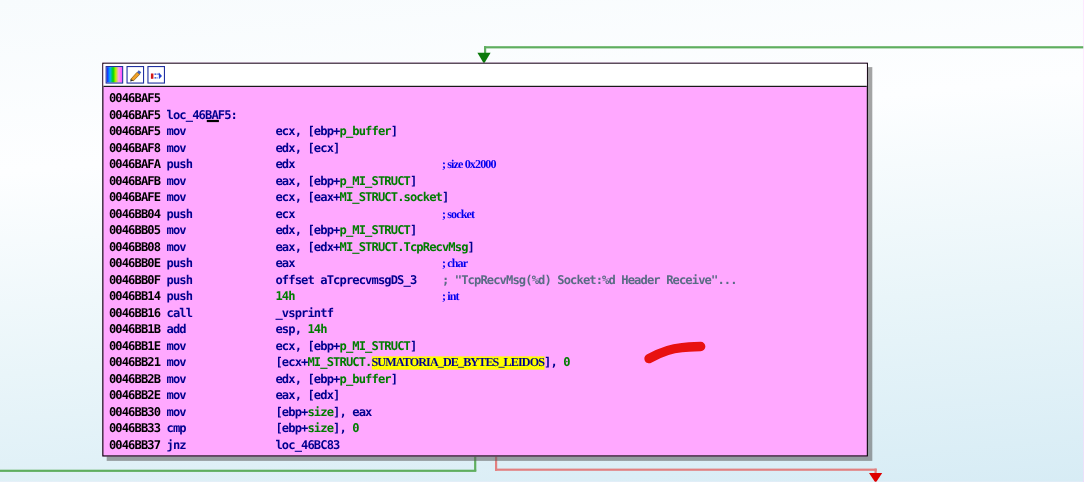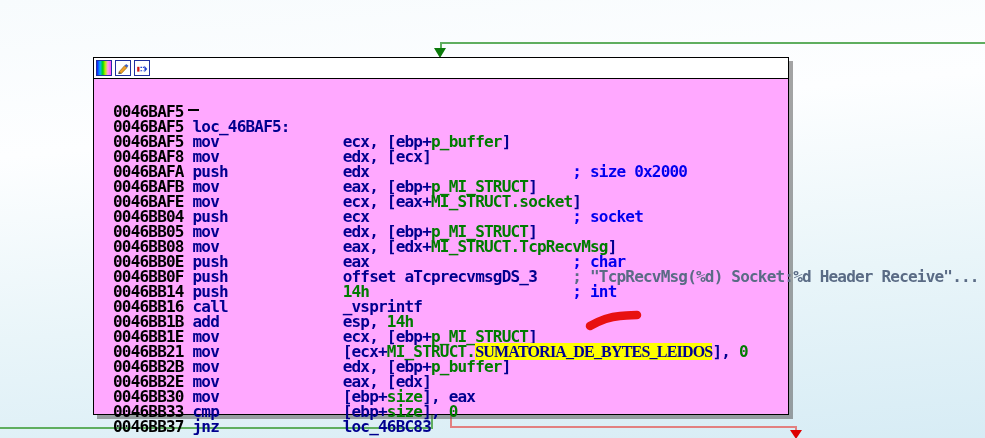--- a/index.html
+++ b/index.html
@@ -36,30 +36,30 @@
     display:flex;align-items:center;padding-left:2px;gap:3px;
   }
   .tb-icon{width:16px;height:16px;box-sizing:border-box;display:inline-block;}
   #icon-palette{
     border:1px solid #2030a0;
     background:linear-gradient(90deg,#1818ff 0%,#00b0ff 22%,#00d800 42%,#b8f000 58%,#ff9cf0 78%,#ff50ff 100%);
   }
   #icon-edit,#icon-group{border:1px solid #2030a0;background:#fff;}
   
   #code{
-    padding:3px 0 0 19px;
+    padding:3px 0 0 5px;
     font-family:"DejaVu Sans Mono",monospace;font-weight:bold;
-    font-size:16px;letter-spacing:-0.8px;line-height:15px;
-    white-space:pre;color:var(--code,#00008f);margin-top:22px;
+    font-size:11px;letter-spacing:-0.8px;line-height:15px;
+    white-space:pre;color:var(--code,#00008f);
   }
   .code-line{height:15px;}
   .seg-a{color:var(--addr,#000000);}
   .seg-n{color:var(--code,#00008f);}
   .seg-g{color:var(--imm,#007c00);}
-  .seg-c{color:var(--comment,#0000ee);}
+  .seg-c{color:var(--comment,#0000ee);font-family:Liberation Serif, serif;}
   .seg-s{color:var(--string-comment,#5a6b85);}
   .seg-h{color:var(--code,#00008f);background:var(--highlight-bg,#ffff00);font-family:Liberation Serif, serif;}
   
   #marker{position:absolute;left:584px;top:304px;color:var(--marker-red,#e81111);}
   #caret{position:absolute;left:188px;top:109px;width:11px;height:2px;background:#000;}
 </style>
 </head>
 <body style="--node-bg: #ffa8ff; --title-bg: #ffffff; --addr: #000000; --code: #00008f; --imm: #007c00; --comment: #0000ee; --string-comment: #5a6b85; --highlight-bg: #ffff00; --edge-green: #5fae5f; --edge-green-arrow: #0b7a0b; --edge-red: #e28080; --edge-red-arrow: #dd0000; --marker-red: #e81111;">
 
 <div class="edge edge-green" id="in-edge-h"></div>

